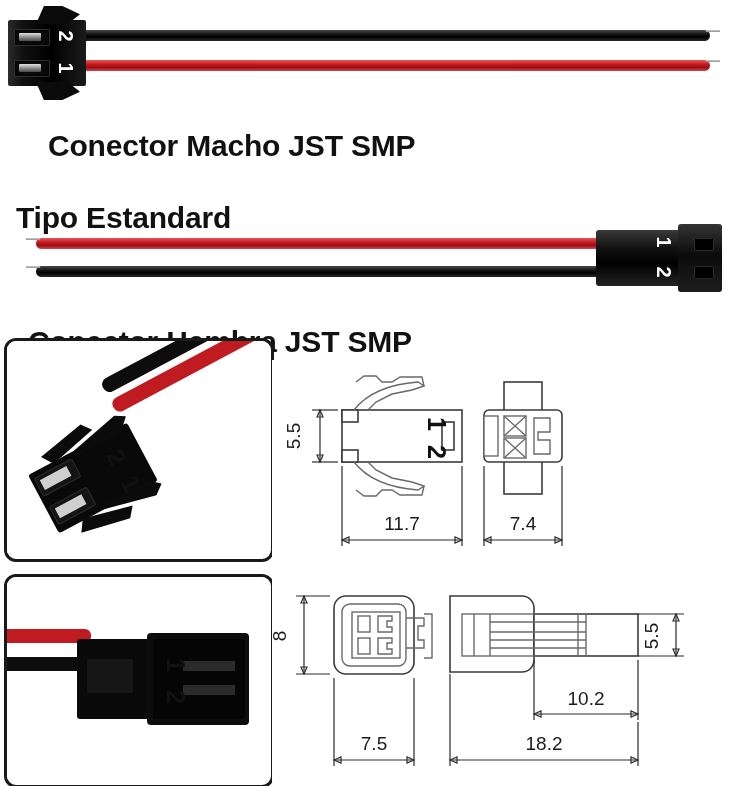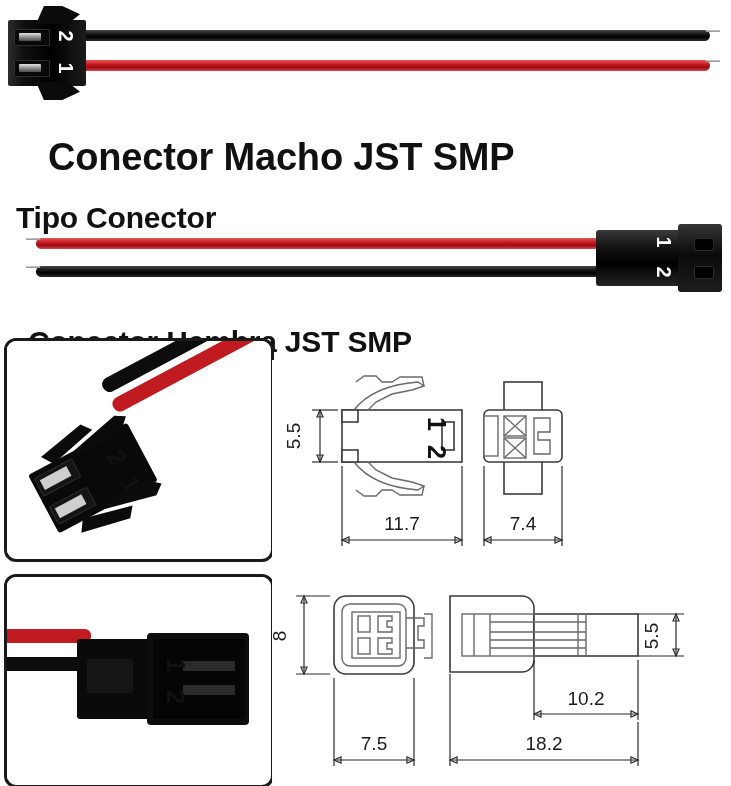--- a/index.html
+++ b/index.html
@@ -8,21 +8,21 @@
     font-family:"Liberation Sans", sans-serif;
     color:#111;
   }
   .stage{position:absolute;left:0;top:0;width:731px;height:786px;}
 
   
   .heading{
     position:absolute;font-weight:bold;color:#111;
     letter-spacing:-0.2px;white-space:nowrap;
   }
-  #h-macho{left:48px;top:104px;font-size:38px;}
+  #h-macho{left:48px;top:104px;font-size:30px;}
   #h-tipo{left:16px;top:176px;font-size:30px;}
   #h-hembra{left:28px;top:300px;font-size:30px;}
 
   
   .cable{position:absolute;}
   .wire{
     position:absolute;height:11px;border-radius:6px;
   }
   .wire.black{
     background:linear-gradient(to bottom,#4a4a4a 0%,#161616 38%,#000 62%,#2a2a2a 100%);
@@ -121,21 +121,21 @@
       <div class="bay" style="top:40px;">
         <div class="pin"></div>
       </div>
       <span class="pinnum" style="left:52px;top:6px;">2</span>
       <span class="pinnum" style="left:52px;top:38px;">1</span>
     </div>
   </div>
 
   <h2 class="heading" id="h-macho">Conector Macho JST SMP</h2>
 
-  <h2 class="heading" id="h-tipo">Tipo Conector</h2>
+  <h2 class="heading" id="h-tipo">Tipo Estandard</h2>
 
   <div class="cable" style="left:0px;top:222px;width:731px;height:88px;">
 
     <div class="wire red" style="left:36px;top:16px;width:590px;"></div>
     <div class="tin" style="left:26px;top:16px;"></div>
 
     <div class="wire black" style="left:36px;top:44px;width:590px;"></div>
     <div class="tin" style="left:26px;top:44px;"></div>
 
     <div class="conn-female" style="left:596px;top:8px;">

